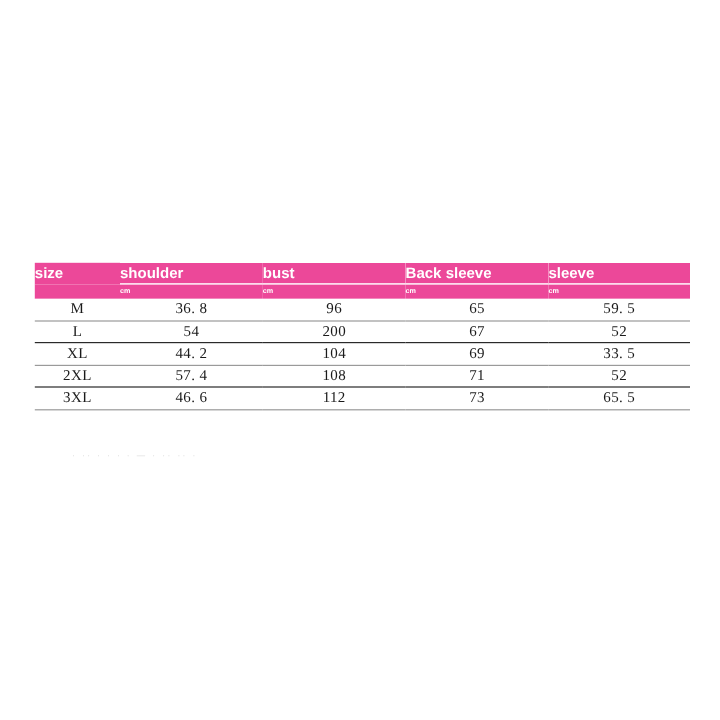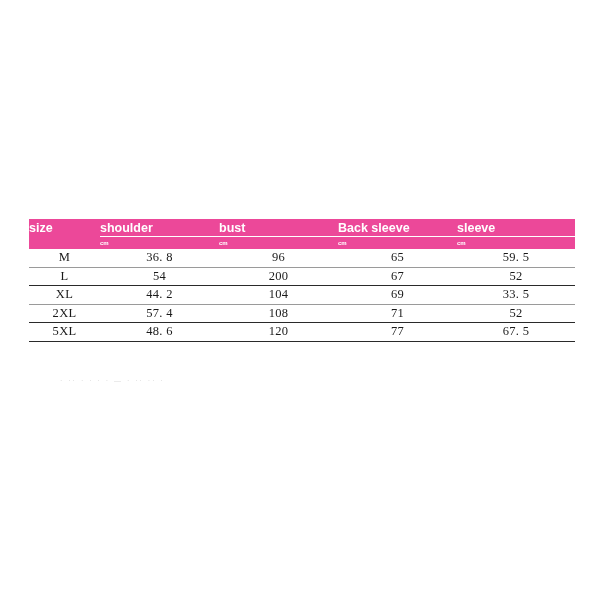--- a/index.html
+++ b/index.html
@@ -167,24 +167,24 @@
           <td>69</td>
           <td>33. 5</td>
         </tr>
         <tr class="sep-dark">
           <td>2XL</td>
           <td>57. 4</td>
           <td>108</td>
           <td>71</td>
           <td>52</td>
         </tr>
-        <tr class="last-row">
-          <td>5XL</td>
-          <td>48. 6</td>
-          <td>120</td>
-          <td>77</td>
-          <td>67. 5</td>
+        <tr class="sep-light">
+          <td>3XL</td>
+          <td>46. 6</td>
+          <td>112</td>
+          <td>73</td>
+          <td>65. 5</td>
         </tr>
       </tbody>
   </table>
 </div>
 
 <div id="watermark-smudge">· ·· ·   · · ·  — · ·· ·· ·</div>
 
 </body></html>

